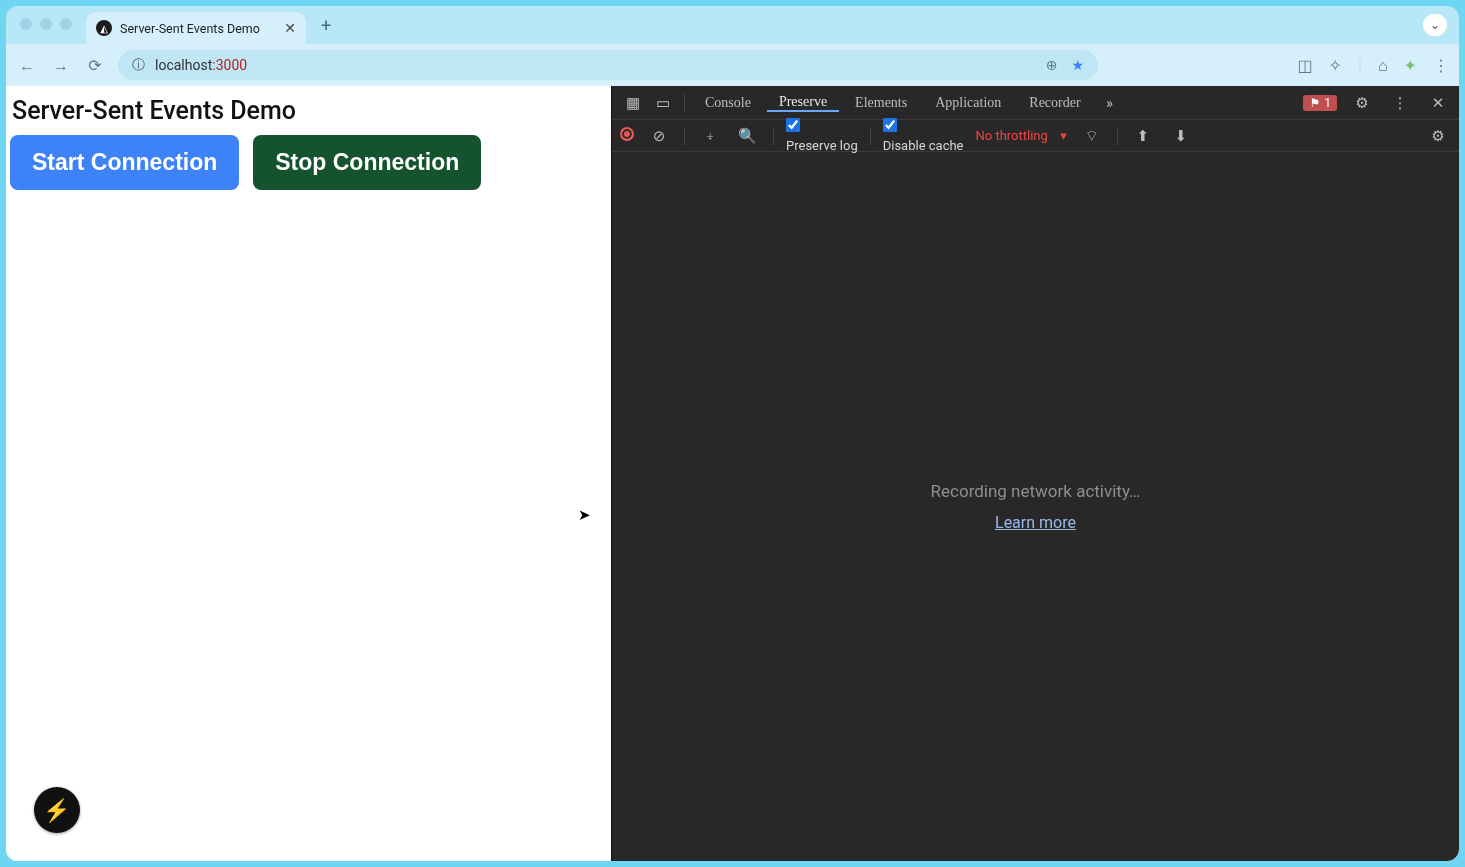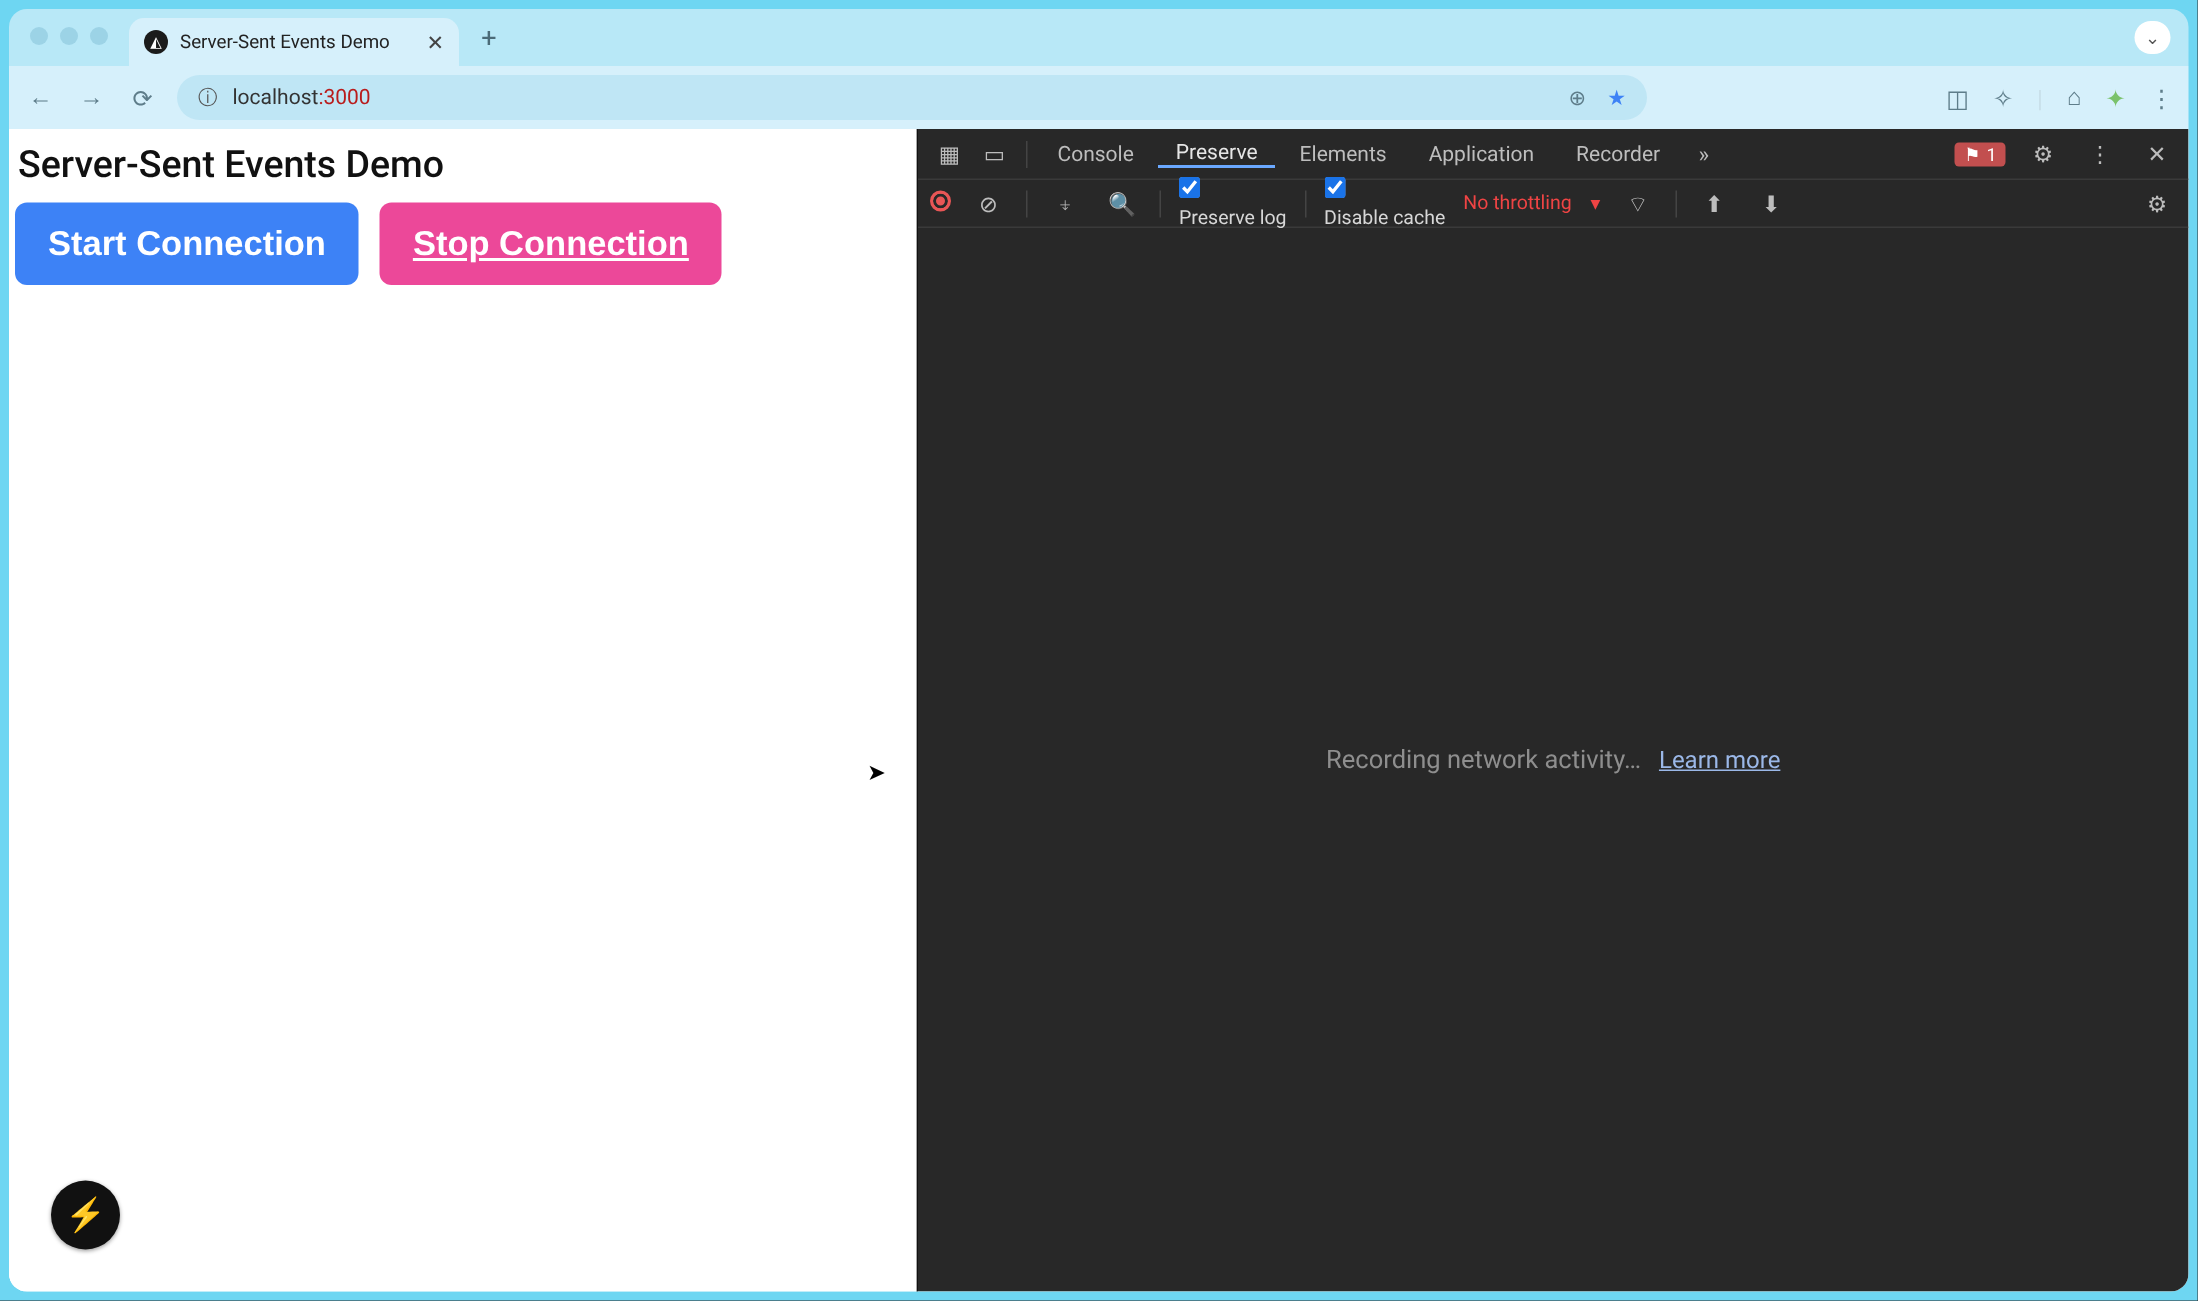--- a/index.html
+++ b/index.html
@@ -100,21 +100,21 @@
     display:inline-block;
     border:none;
     border-radius:8px;
     padding:14px 22px;
     font-size:23px;
     font-weight:700;
     color:#fff;
     margin-right:10px;
   }
   .btn-blue { background:#3d82f6; }
-  .btn-pink { background:#ec4899;text-decoration:underline; }
+  .btn-pink { background:#14532d; }
   .lightning-badge {
     position:absolute; left:28px; bottom:28px;
     width:46px;height:46px;border-radius:50%;background:#111;color:#fff;display:flex;align-items:center;justify-content:center;font-size:22px;
     box-shadow:0 1px 3px rgba(0,0,0,0.4);
   }
 
   
   .devtools {
     flex:1;
     background:#282828;
@@ -130,20 +130,21 @@
     align-items:center;
     padding:0 8px;
     gap:4px;
     border-bottom:1px solid #3a3a3a;
   }
   .dt-ic { width:26px;text-align:center;color:#bdbdbd;font-size:15px; }
   .dt-tab {
     padding:0 12px;
     color:#bdbdbd;
     font-size:14px;
+    font-family:Liberation Serif, serif;
   }
   .dt-tab.active { color:#e6e6e6; border-bottom:2px solid #6aa8ff; }
   .dt-right { margin-left:auto; display:flex; align-items:center; gap:12px; }
   .issues-badge { background:#c24f4f; color:#fff; border-radius:3px; padding:1px 6px; font-size:12px; display:flex; align-items:center; gap:4px;}
   .dt-toolbar {
     height:32px;
     display:flex;
     align-items:center;
     padding:0 8px;
     gap:12px;
@@ -164,21 +165,21 @@
   .ruler .tick {
     position:absolute; top:0; height:100%;
     border-left:1px solid #3a3a3a;
   }
   .ruler .tick span {
     position:absolute; top:4px; left:-40px; width:38px; text-align:right;
     color:#9a9a9a; font-size:12px;
   }
   .blue-marker { position:absolute; top:0; bottom:0; width:3px; background:#2e6fe8; }
   .empty-state {
-    flex:1; display:flex; flex-direction:row; align-items:center; justify-content:center; gap:12px;
+    flex:1; display:flex; flex-direction:column; align-items:center; justify-content:center; gap:12px;
     color:#8e8e8e;
   }
   .empty-state .line1 { font-size:17px; color:#8e8e8e; }
   .empty-state .line2 { font-size:16px; color:#8e8e8e; }
   .empty-state .link { color:#9bb8e8; text-decoration:underline; font-size:16px; }
   .cursor {position:absolute;left:572px;top:420px;font-size:15px;color:#000;}
 </style>
 </head>
 <body>
 

